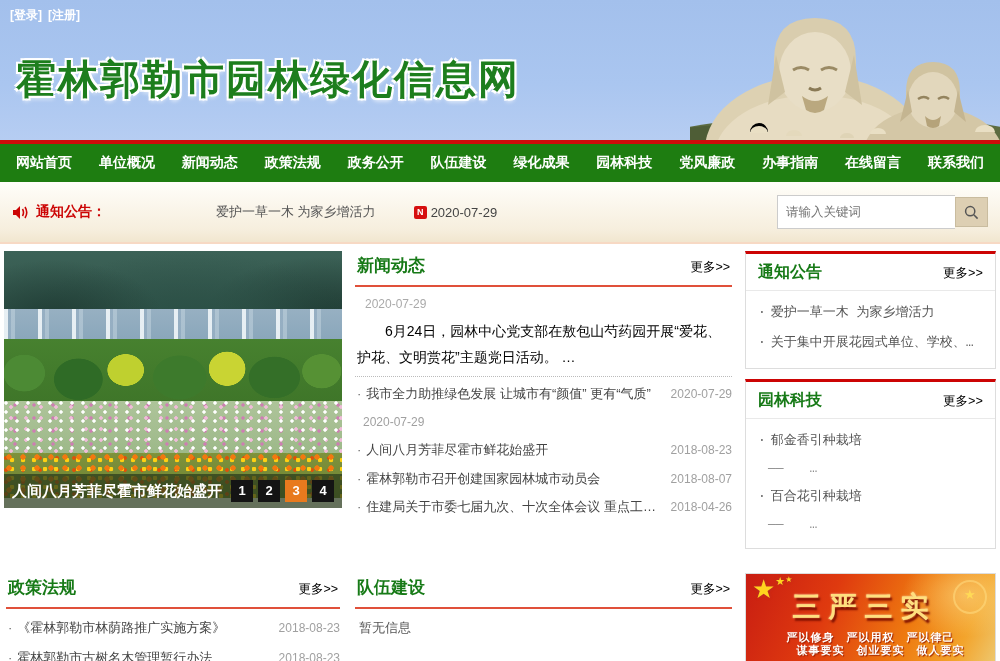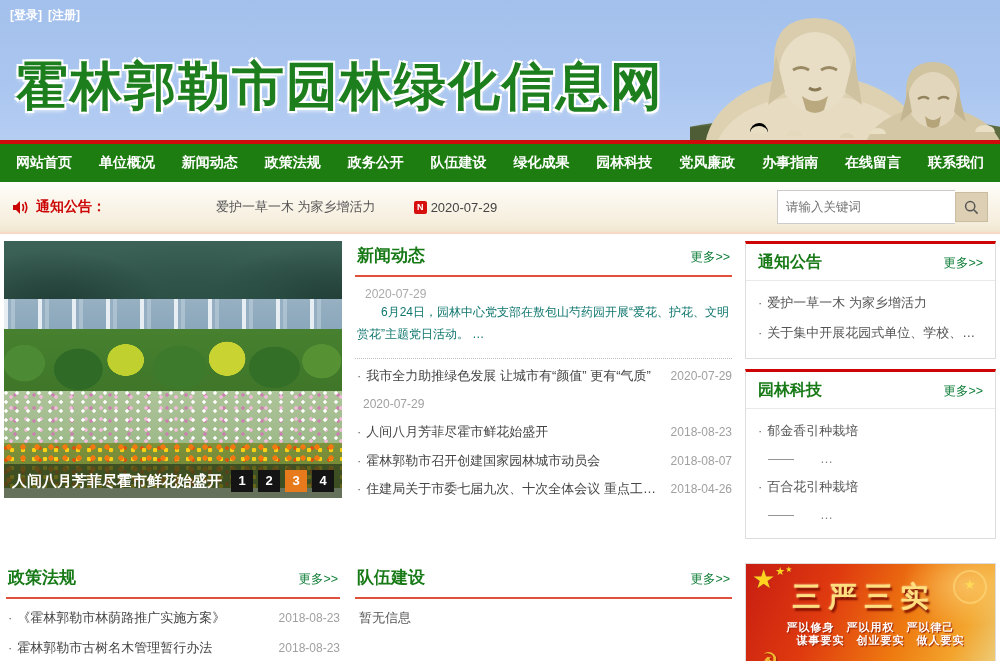--- a/index.html
+++ b/index.html
@@ -3,30 +3,30 @@
 <meta charset="utf-8">
 <style>
   * { margin:0; padding:0; box-sizing:border-box; }
   body { font-family:"Liberation Sans","DejaVu Sans",sans-serif; background:#fff; }
   .page { width:1000px; height:661px; overflow:hidden; position:relative; background:#fff; margin:0 auto; }
 
   
   .header { height:140px; position:relative; background:linear-gradient(180deg,#a3c0ec 0%,#aac6f0 60%,#b6cdf2 100%); overflow:hidden; }
   .auth { position:absolute; top:7px; left:10px; font-size:12px; color:#fff; font-weight:bold; z-index:3; }
   .auth a { color:#fff; text-decoration:none; margin-right:6px; cursor:pointer; }
-  .site-title { position:absolute; left:16px; top:52px; font-size:52px; font-weight:bold; color:#1d7e1d; letter-spacing:2px; z-index:2;
+  .site-title { position:absolute; left:16px; top:52px; font-size:40px; font-weight:bold; color:#1d7e1d; letter-spacing:2px; z-index:2;
      text-shadow:-2px -2px 0 #fff,2px -2px 0 #fff,-2px 2px 0 #fff,2px 2px 0 #fff,0 3px 4px rgba(255,255,255,.8); }
   .statues { position:absolute; right:0; top:0; width:310px; height:140px; }
 
   
   .nav { height:42px; background:#1e7d11; border-top:4px solid #cf0a0a; display:flex; align-items:center; justify-content:space-between; padding:16px 16px; }
   .nav a { color:#fff; font-size:14px; font-weight:bold; text-decoration:none; white-space:nowrap; cursor:pointer; }
 
   
-  .notice { height:52px; background:linear-gradient(180deg,#fffefa 0%,#f6eedd 80%,#f1e6cf 100%); border-bottom:2px solid #f7d9c4; display:flex; align-items:center; padding:0 12px; }
+  .notice { height:62px; background:linear-gradient(180deg,#fffefa 0%,#f6eedd 80%,#f1e6cf 100%); border-bottom:2px solid #f7d9c4; display:flex; align-items:center; padding:0 12px; }
   .notice-label { color:#cc0505; font-weight:bold; font-size:14px; margin-left:7px; }
   .ticker { color:#555; font-size:13px; margin-left:110px; }
   .nbadge { display:inline-block; width:13px; height:13px; background:#d60f0f; color:#fff; font-size:9px; font-weight:bold; text-align:center; line-height:13px; margin-left:38px; border-radius:2px; }
   .ndate { color:#444; font-size:13px; margin-left:4px; }
   .search { margin-left:auto; display:flex; align-items:center; }
   .search input { width:178px; height:28px; border:1px solid #ccc; border-right:none; padding:16px 8px; font-size:12.5px; color:#666; background:#fff; outline:none; }
   .search button { width:33px; height:30px; background:#ddcfb3; border:1px solid #c9bc9f; cursor:pointer; display:flex; align-items:center; justify-content:center; }
 
   
   .main { padding:7px 4px 0; }
@@ -70,35 +70,35 @@
   .sl-caption { position:absolute; left:0; right:0; bottom:0; height:34px; background:rgba(42,58,28,.72); display:flex; align-items:center; padding:0 8px; }
   .sl-caption .cap { color:#fff; font-size:15px; font-weight:bold; flex:1; white-space:nowrap; overflow:hidden; text-overflow:ellipsis; }
   .pg { display:flex; gap:5px; }
   .pg span { width:22px; height:22px; background:#141414; color:#fff; font-size:13px; font-weight:bold; text-align:center; line-height:22px; cursor:pointer; }
   .pg span.act { background:#e87a1e; }
 
   
   .sec { flex:1; min-width:0; padding:0 4px; }
   .sec-head { display:flex; justify-content:space-between; align-items:baseline; border-bottom:2px solid #e0503a; padding:3px 2px 8px; }
   .sec-title { font-size:17px; font-weight:bold; color:#177a17; }
-  .more { font-size:12.5px; color:#15803d; text-decoration:none; cursor:pointer; }
+  .more { font-size:12.5px; color:#000000; text-decoration:none; cursor:pointer; }
   .feat { padding:10px 2px 0; }
   .feat-row { display:flex; align-items:baseline; }
   .feat-title { flex:1; font-size:15px; font-weight:bold; color:#333; white-space:nowrap; overflow:hidden; text-overflow:ellipsis; cursor:pointer; }
   .feat-date { color:#aaa; font-size:12px; margin-left:8px; }
-  .feat-sum { font-size:12px; color:#0f766e; line-height:1.85; text-indent:2em; height:48px; overflow:hidden; }
+  .feat-sum { margin-top:8px; font-size:14px; color:#000000; line-height:1.85; text-indent:2em; height:48px; overflow:hidden; }
   .dotline { border-bottom:1px dotted #bbb; margin:9px 0 3px; }
   .nlist .nrow { display:flex; align-items:baseline; line-height:27.5px; font-size:13px; }
   .nlist .t { flex:1; color:#444; white-space:nowrap; overflow:hidden; text-overflow:ellipsis; cursor:pointer; }
   .nlist .t::before { content:"·"; margin:0 5px 0 2px; color:#666; }
   .nlist .d { color:#a0a0a0; font-size:12px; margin-left:8px; }
   .empty-msg { font-size:13px; color:#555; padding:10px 4px; }
 
   
-  .sbox { border:1px solid #ddd; border-top:3px solid #cc0404; background:#fff; margin-bottom:10px; }
+  .sbox { border:1px solid #ddd; border-top:3px solid #cc0404; background:#fff; margin-bottom:10px;font-family:Liberation Mono, monospace; }
   .sbox-head { display:flex; justify-content:space-between; align-items:baseline; padding:8px 12px 7px; border-bottom:1px solid #e9e9e9; }
   .sbox-title { font-size:16px; font-weight:bold; color:#177a17; }
   .sbox-body { padding:7px 12px 10px; }
   .sitem { font-size:13px; color:#555; line-height:30px; white-space:nowrap; overflow:hidden; text-overflow:ellipsis; cursor:pointer; }
   .sitem::before { content:"·"; margin-right:5px; color:#666; }
   .ssub { font-size:13px; color:#888; line-height:26px; padding-left:10px; cursor:pointer; }
 
   
   .b343 { position:relative; height:118px; border:1px solid #ddd; overflow:hidden; cursor:pointer;
      background: radial-gradient(90px 60px at 88% 18%, rgba(255,230,150,.5), transparent 70%),

